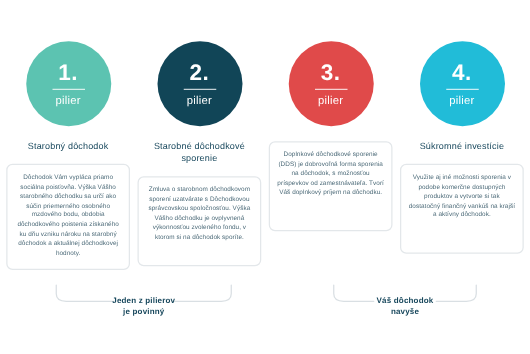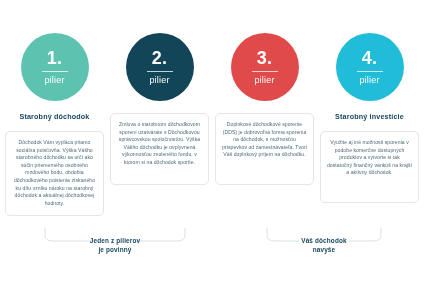--- a/index.html
+++ b/index.html
@@ -74,21 +74,21 @@
     font-size: 9px;
     line-height: 11px;
     letter-spacing: 0.2px;
   }
 
   
   .caption {
     margin-top: 8px;
     font-size: 7.2px;
     line-height: 10px;
-    font-weight: bold;
+    font-weight: normal;
     color: #17475c;
     text-align: center;
     letter-spacing: 0.15px;
     width: 100px;
   }
 
   
   .card {
     margin-top: 9px;
     width: 99px;
@@ -162,20 +162,21 @@
     </div>
 
     <div class="column">
       <div class="circle-wrap">
         <div class="circle" id="circle-2" style="background: rgb(17, 69, 87);">
           <div class="circle-num">2.</div>
           <div class="circle-rule"></div>
           <div class="circle-word">pilier</div>
         </div>
       </div>
+      <div class="caption">Starobné dôchodkové sporenie</div>
       <div class="card">
         <div class="card-text">Zmluva o starobnom dôchodkovom sporení uzatvárate s Dôchodkovou správcovskou spoločnosťou. Výška Vášho dôchodku je ovplyvnená výkonnosťou zvoleného fondu, v ktorom si na dôchodok sporíte.</div>
       </div>
     </div>
 
     <div class="column">
       <div class="circle-wrap">
         <div class="circle" id="circle-3" style="background: rgb(224, 74, 74);">
           <div class="circle-num">3.</div>
           <div class="circle-rule"></div>
@@ -188,21 +189,21 @@
     </div>
 
     <div class="column">
       <div class="circle-wrap">
         <div class="circle" id="circle-4" style="background: rgb(33, 188, 216);">
           <div class="circle-num">4.</div>
           <div class="circle-rule"></div>
           <div class="circle-word">pilier</div>
         </div>
       </div>
-      <div class="caption">Starobný investície</div>
+      <div class="caption">Súkromné investície</div>
       <div class="card">
         <div class="card-text">Využite aj iné možnosti sporenia v podobe komerčne dostupných produktov a vytvorte si tak dostatočný finančný vankúš na krajší a aktívny dôchodok.</div>
       </div>
     </div>
 
   </div>
 
   <div class="brackets">
 
     <div class="bracket" style="left:44px; width:142px;">

